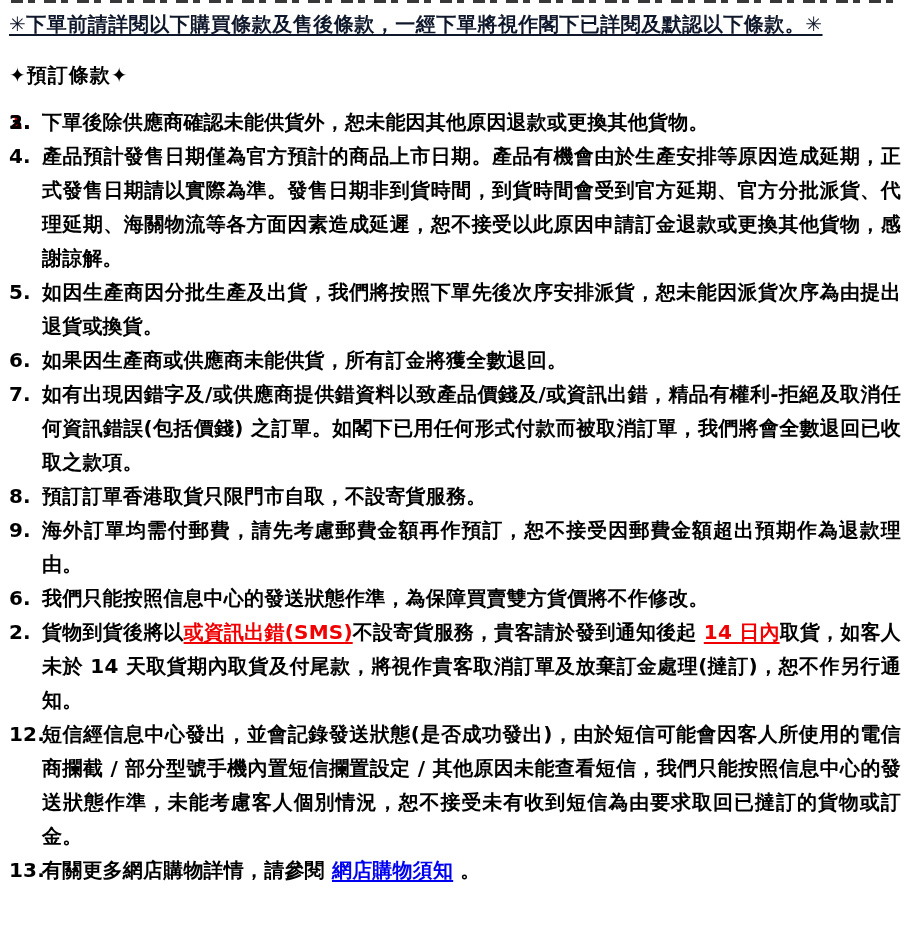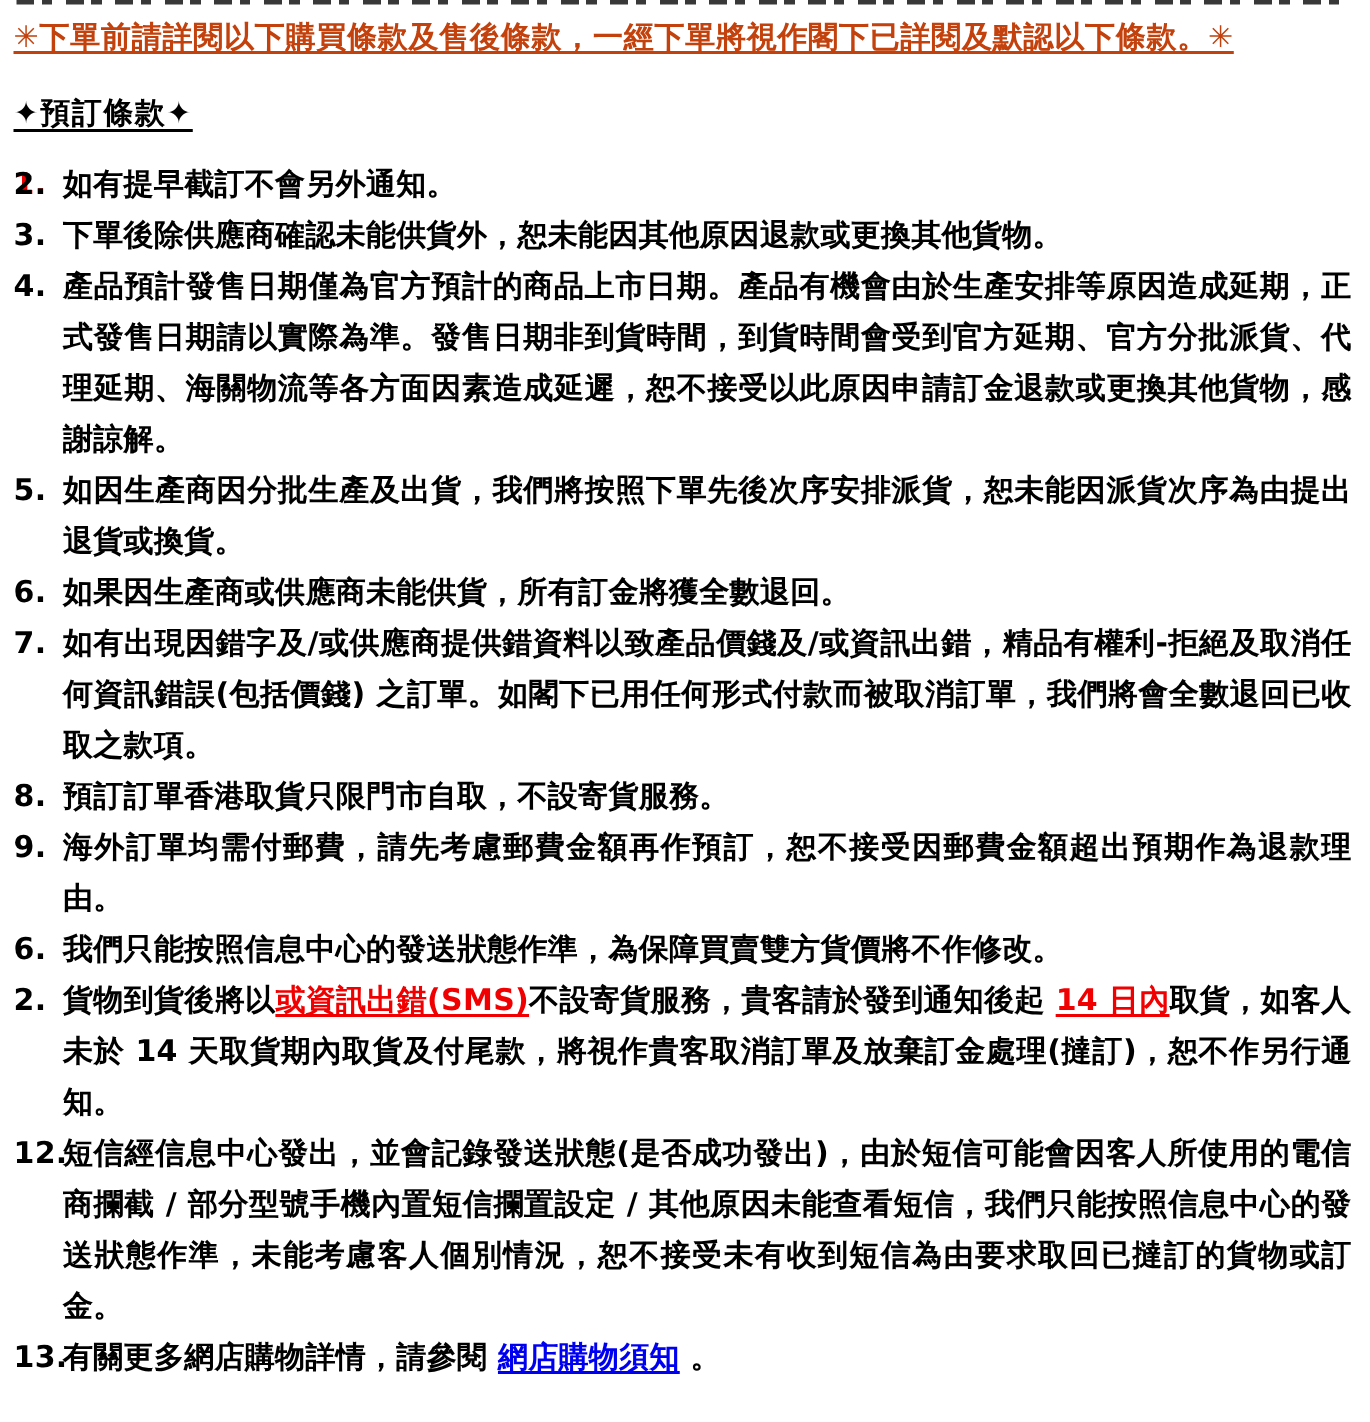--- a/index.html
+++ b/index.html
@@ -21,33 +21,32 @@
     background: repeating-linear-gradient(90deg,
       #151515 0 12px, transparent 12px 17px,
       #151515 17px 24px, transparent 24px 33px);
     opacity: .85;
   }
 
   .notice {
     padding-top: 7px;
     font-size: 20px;
     line-height: 29px;
-    color: #c2410c;
+    color: #0f172a;
     letter-spacing: .5px;
   }
   .notice span {
     text-decoration: underline;
     text-decoration-thickness: 2px;
     text-underline-offset: 3px;
   }
 
   .section-title-row { margin-top: 21px; font-size: 20px; line-height: 30px; }
   .section-title {
     display: inline-block;
-    text-decoration: underline;
     text-decoration-thickness: 2px;
     text-underline-offset: 4px;
     letter-spacing: 1px;
     text-align: center;
   }
 
   .terms-list { margin-top: 15px; }
   .item {
     position: relative;
     padding-left: 33px;
@@ -89,21 +88,20 @@
   </div>
 
   <div class="terms-list">
 
     <div class="item red">
       <span class="num">1.</span>
     </div>
 
     <div class="item">
       <span class="num">2.</span>
-      <span>如有提早截訂不會另外通知。</span>
     </div>
 
     <div class="item">
       <span class="num">3.</span>
       <span>下單後除供應商確認未能供貨外，恕未能因其他原因退款或更換其他貨物。</span>
     </div>
 
     <div class="item">
       <span class="num">4.</span>
       <span>產品預計發售日期僅為官方預計的商品上市日期。產品有機會由於生產安排等原因造成延期，正式發售日期請以實際為準。發售日期非到貨時間，到貨時間會受到官方延期、官方分批派貨、代理延期、海關物流等各方面因素造成延遲，恕不接受以此原因申請訂金退款或更換其他貨物，感謝諒解。</span>

